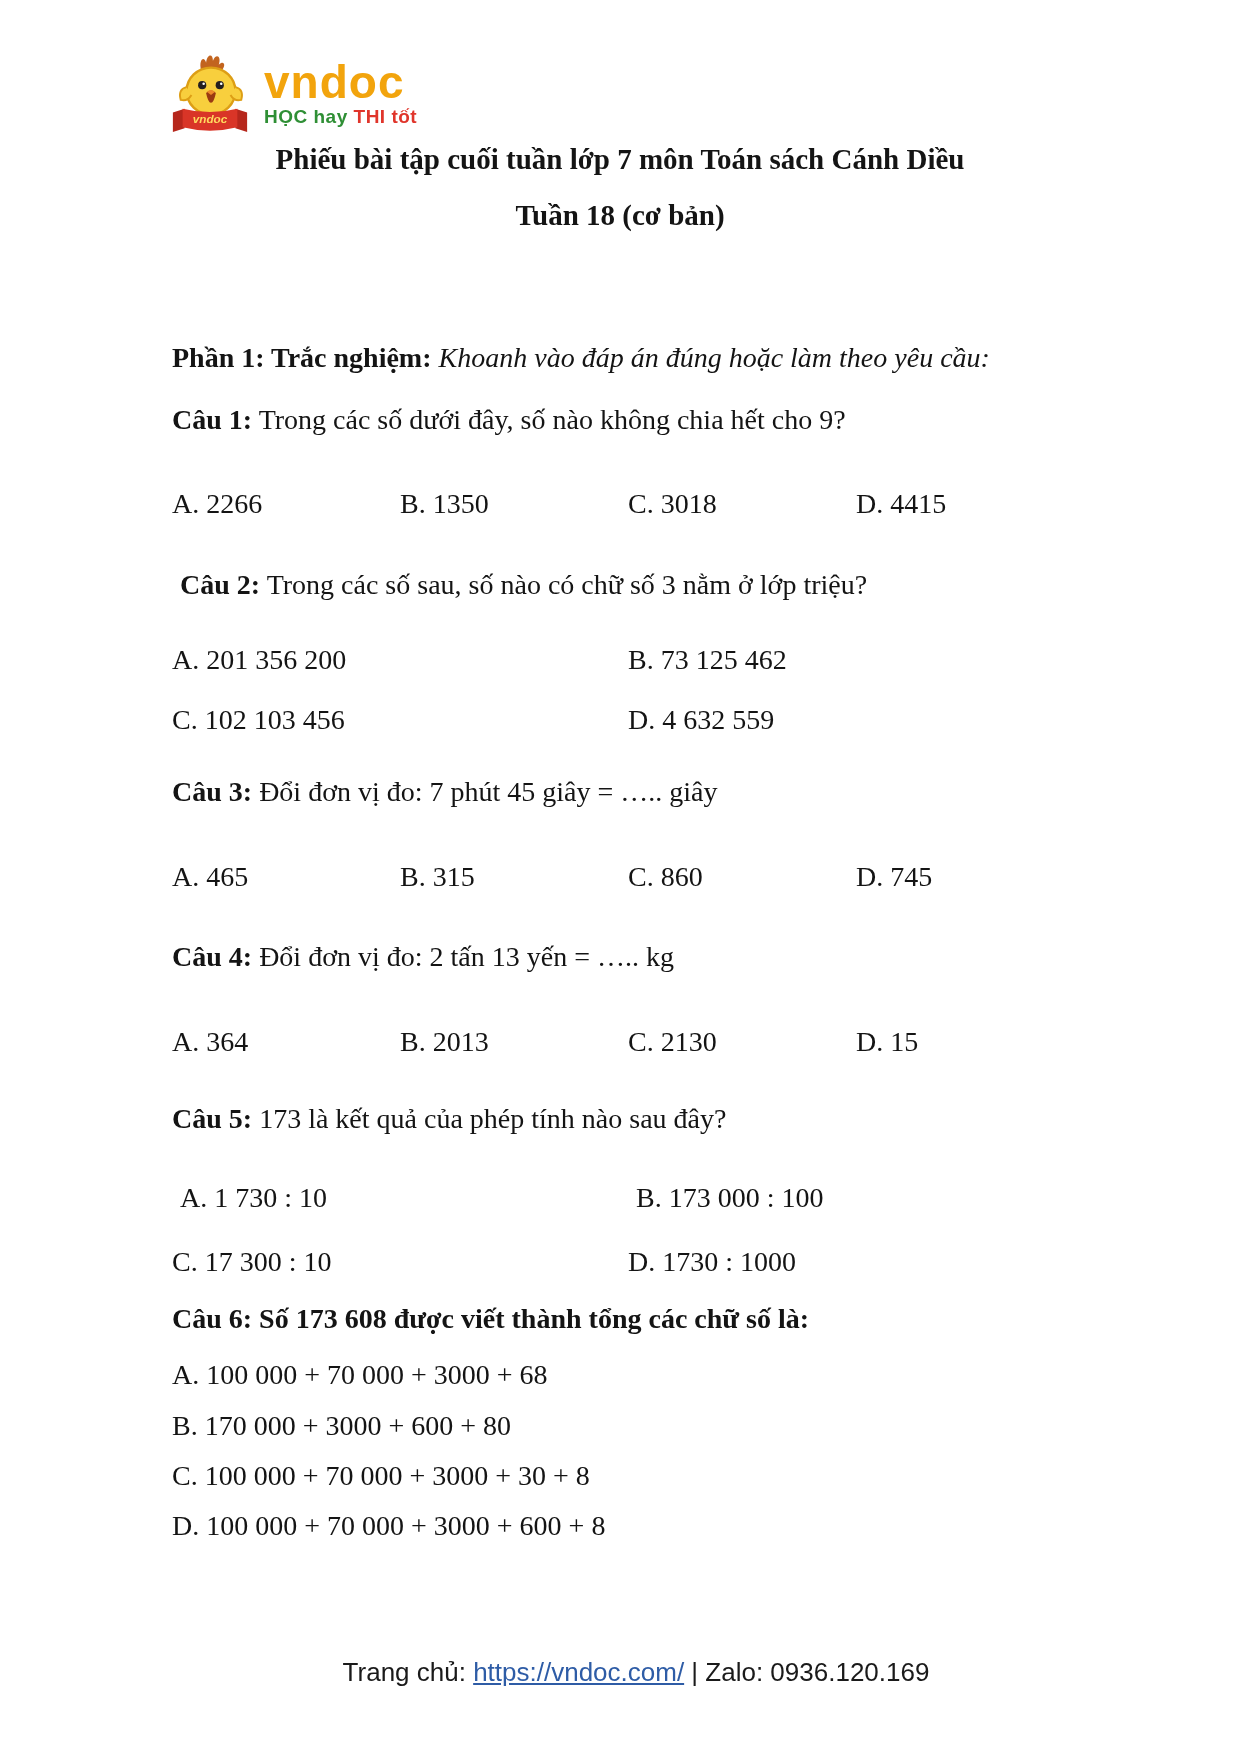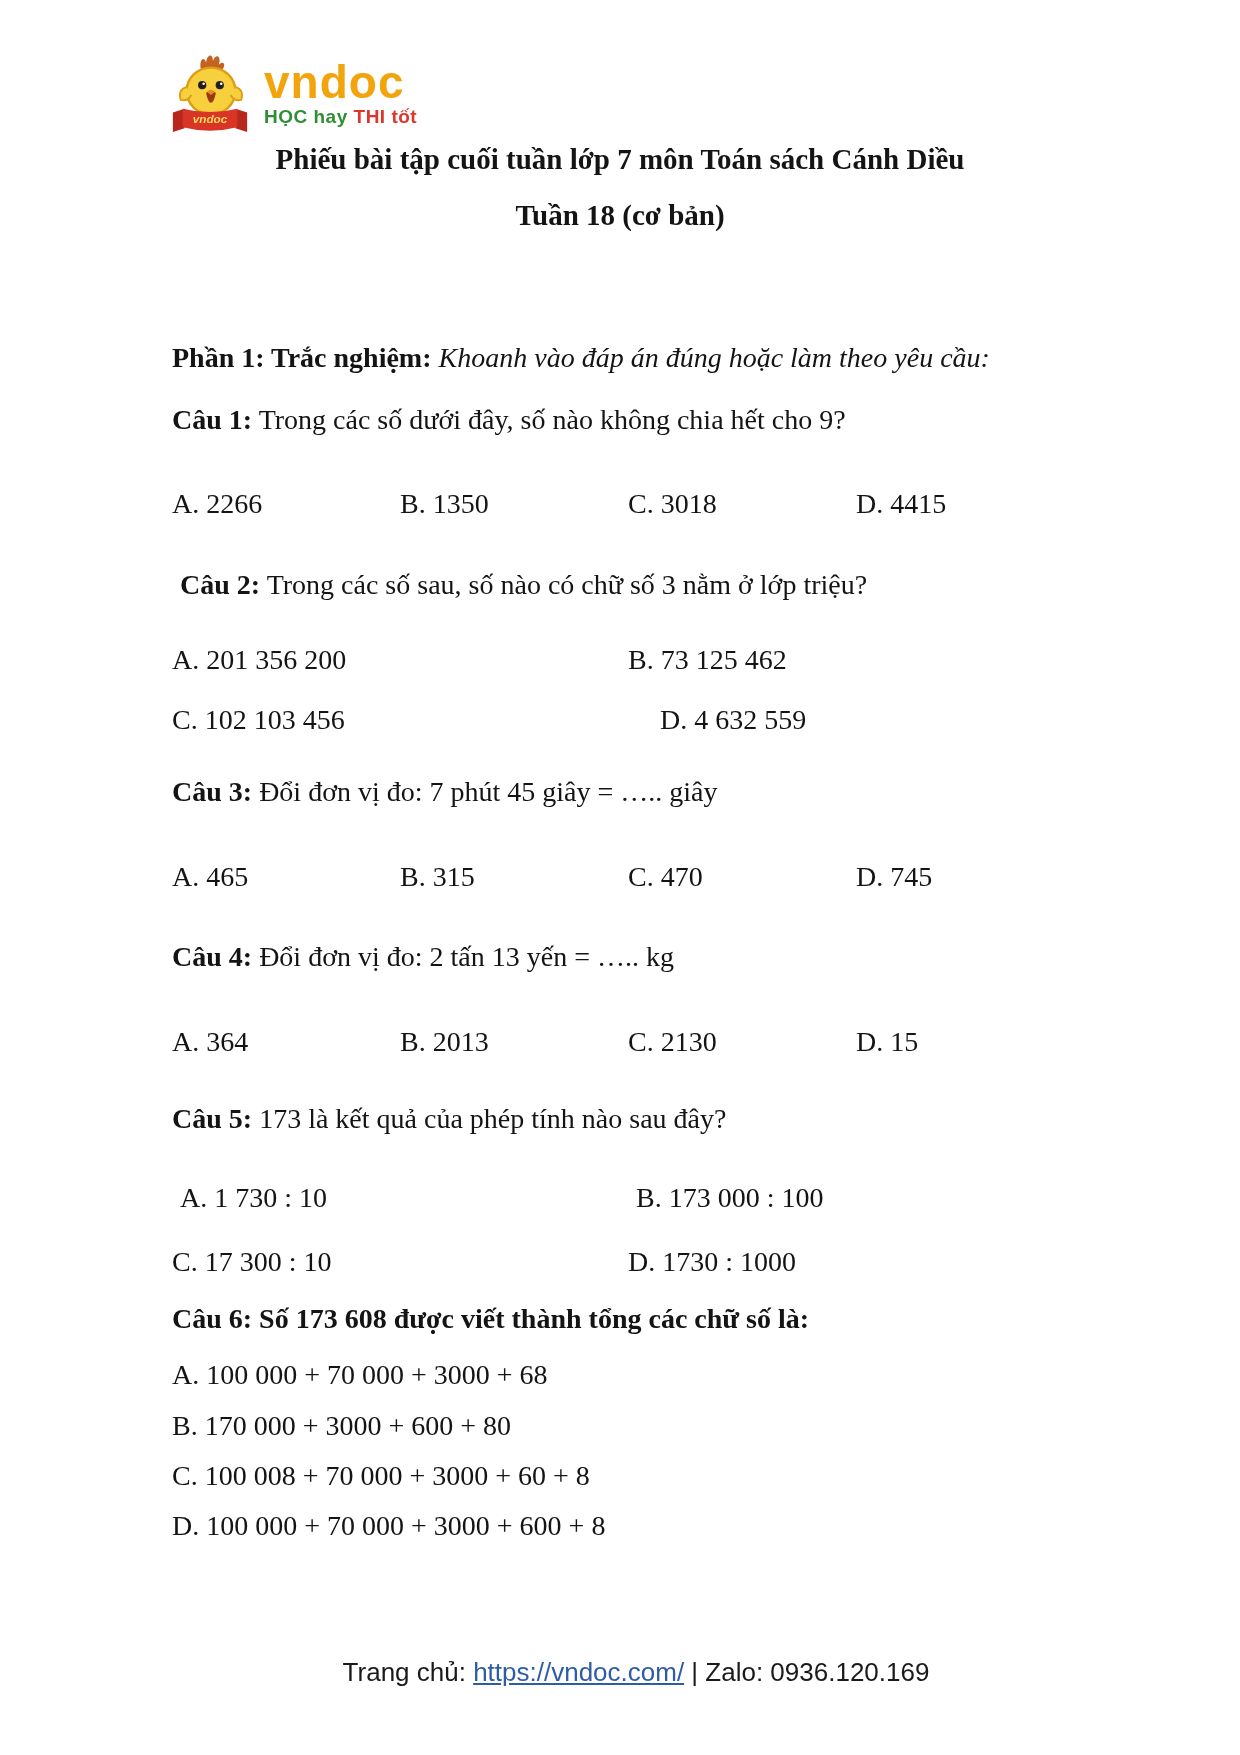--- a/index.html
+++ b/index.html
@@ -83,30 +83,30 @@
     <span class="opt">B. 1350</span>
     <span class="opt">C. 3018</span>
     <span class="opt">D. 4415</span>
   </div>
 
   <p class="line" style="top:568px;margin-left:8px;"><b class="qlabel">Câu 2:</b> <span>Trong các số sau, số nào có chữ số 3 nằm ở lớp triệu?</span></p>
   <div class="line opts two" style="top:643px;">
     <span class="opt">A. 201 356 200</span>
     <span class="opt">B. 73 125 462</span>
   </div>
-  <div class="line opts two" style="top:703px;gap:32px;">
+  <div class="line opts two" style="top:703px;">
     <span class="opt">C. 102 103 456</span>
     <span class="opt">D. 4 632 559</span>
   </div>
 
   <p class="line" style="top:775px;"><b class="qlabel">Câu 3:</b> <span>Đổi đơn vị đo: 7 phút 45 giây = ….. giây</span></p>
   <div class="line opts four" style="top:860px;">
     <span class="opt">A. 465</span>
     <span class="opt">B. 315</span>
-    <span class="opt">C. 470</span>
+    <span class="opt">C. 860</span>
     <span class="opt">D. 745</span>
   </div>
 
   <p class="line" style="top:940px;"><b class="qlabel">Câu 4:</b> <span>Đổi đơn vị đo: 2 tấn 13 yến = ….. kg</span></p>
   <div class="line opts four" style="top:1025px;">
     <span class="opt">A. 364</span>
     <span class="opt">B. 2013</span>
     <span class="opt">C. 2130</span>
     <span class="opt">D. 15</span>
   </div>
@@ -117,18 +117,18 @@
     <span class="opt">B. 173 000 : 100</span>
   </div>
   <div class="line opts two" style="top:1245px;">
     <span class="opt">C. 17 300 : 10</span>
     <span class="opt">D. 1730 : 1000</span>
   </div>
 
   <p class="line" style="top:1302px;"><b class="qlabel">Câu 6: Số 173 608 được viết thành tổng các chữ số là:</b></p>
   <p class="line" style="top:1358px;">A. 100 000 + 70 000 + 3000 + 68</p>
   <p class="line" style="top:1409px;">B. 170 000 + 3000 + 600 + 80</p>
-  <p class="line" style="top:1459px;">C. 100 008 + 70 000 + 3000 + 60 + 8</p>
+  <p class="line" style="top:1459px;">C. 100 000 + 70 000 + 3000 + 30 + 8</p>
   <p class="line" style="top:1509px;">D. 100 000 + 70 000 + 3000 + 600 + 8</p>
 
   <div class="footer"><span>Trang chủ: </span><a>https://vndoc.com/</a><span> | Zalo: 0936.120.169</span></div>
 
 </div>
 
 </body></html>

